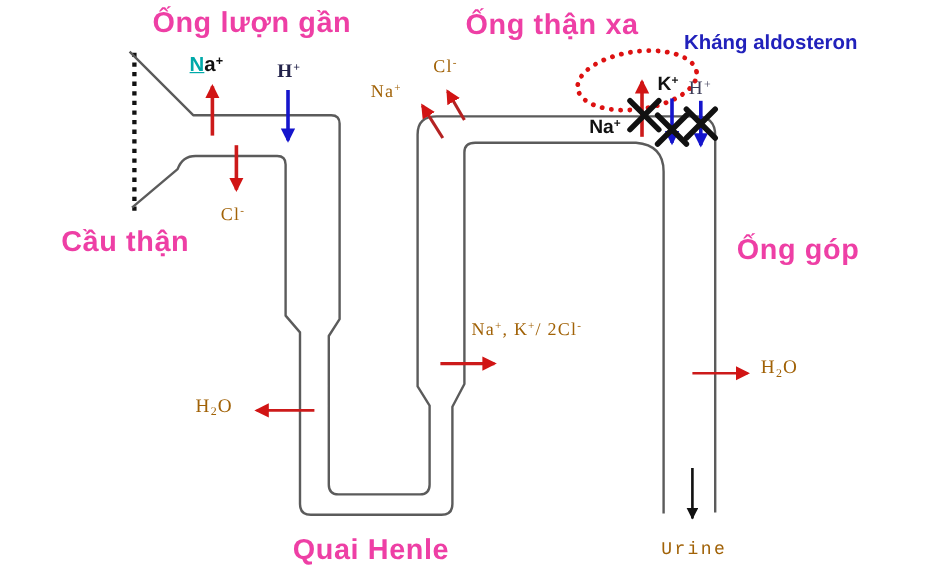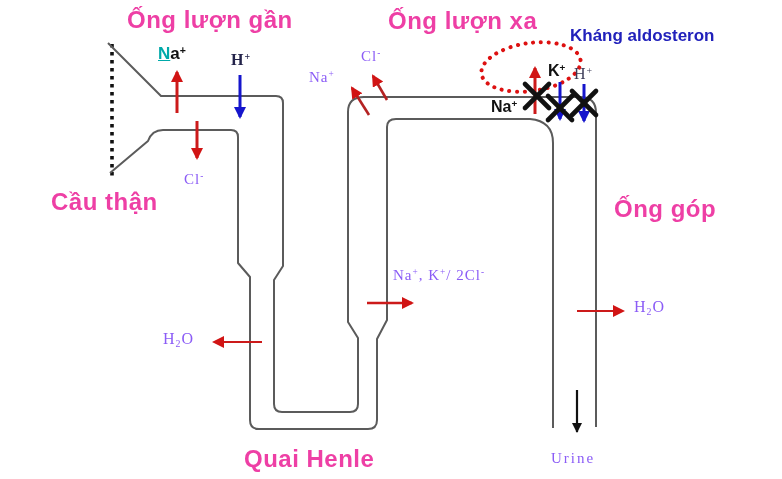--- a/index.html
+++ b/index.html
@@ -2,21 +2,21 @@
 <html><head>
 <meta charset="utf-8">
 <style>
   html,body{margin:0;padding:0;background:#fff;}
   .stage{position:relative;width:782px;height:479px;background:#ffffff;overflow:hidden;
          font-family:"Liberation Sans",sans-serif;padding-left:16px;}
   .stage svg{position:absolute;left:0;top:0;}
   .lbl{position:absolute;white-space:nowrap;line-height:1;}
   .heading{color:#ee3fa5;font-weight:bold;font-size:24px;letter-spacing:.5px;}
   .heading-blue{color:#2121bb;font-weight:bold;font-size:17px;}
-  .ion-serif{font-family:"Liberation Serif",serif;font-size:15px;color:#8b5cf6;letter-spacing:1px;}
+  .ion-serif{font-family:"Liberation Serif",serif;font-size:15px;color:#a16207;letter-spacing:1px;}
   .ion-bold{font-weight:bold;font-size:17px;color:#111;}
   .hl-teal{color:#00a9a9;text-decoration:underline;}
   .sup{font-size:.62em;position:relative;top:-.5em;}
   .sub{font-size:.62em;position:relative;top:.28em;}
   .dark-h{color:#3c3c58;}
 </style>
 </head>
 <body>
 
 <div class="stage">
@@ -71,21 +71,21 @@
           <line x1="572" y1="96" x2="548" y2="120"></line>
       </g>
       <g>
         <line x1="572" y1="91" x2="596" y2="115"></line>
           <line x1="596" y1="91" x2="572" y2="115"></line>
       </g>
     </g>
   </svg>
 
   <div class="lbl heading" style="left:127px;top:8px;">Ống lượn gần</div>
-  <div class="lbl heading" style="left:388px;top:9px;">Ống lượn xa</div>
+  <div class="lbl heading" style="left:388px;top:9px;">Ống thận xa</div>
   <div class="lbl heading-blue" style="left:570px;top:27px;">Kháng aldosteron</div>
   <div class="lbl heading" style="left:51px;top:190px;">Cầu thận</div>
   <div class="lbl heading" style="left:614px;top:197px;">Ống góp</div>
   <div class="lbl heading" style="left:244px;top:447px;font-size:24px;">Quai Henle</div>
 
   <div class="lbl ion-bold" style="left:158px;top:45px;"><span class="hl-teal">N</span><span>a</span><span class="sup">+</span></div>
 
   <div class="lbl ion-serif" style="left:231px;top:52px;font-size:16px;font-weight:600;color:#23234a;"><span>H</span><span class="sup">+</span></div>
 
   <div class="lbl ion-serif" style="left:184px;top:172px;"><span>Cl</span><span class="sup">-</span></div>
@@ -99,15 +99,15 @@
   <div class="lbl ion-serif" style="left:163px;top:331px;font-size:16px;"><span>H</span><span class="sub">2</span><span>O</span></div>
 
   <div class="lbl ion-serif" style="left:634px;top:299px;font-size:16px;"><span>H</span><span class="sub">2</span><span>O</span></div>
 
   <div class="lbl ion-bold" style="left:491px;top:99px;font-size:16px;"><span>Na</span><span class="sup">+</span></div>
 
   <div class="lbl ion-bold" style="left:548px;top:63px;font-size:16px;"><span>K</span><span class="sup">+</span></div>
 
   <div class="lbl ion-serif dark-h" style="left:574px;top:66px;font-size:16px;"><span>H</span><span class="sup">+</span></div>
 
-  <div class="lbl ion-serif" style="left:551px;top:451px;letter-spacing:2px;">Urine</div>
+  <div class="lbl ion-serif" style="left:551px;top:451px;letter-spacing:2px;font-family:Liberation Mono, monospace;">Urine</div>
 
 </div>
 
 </body></html>

